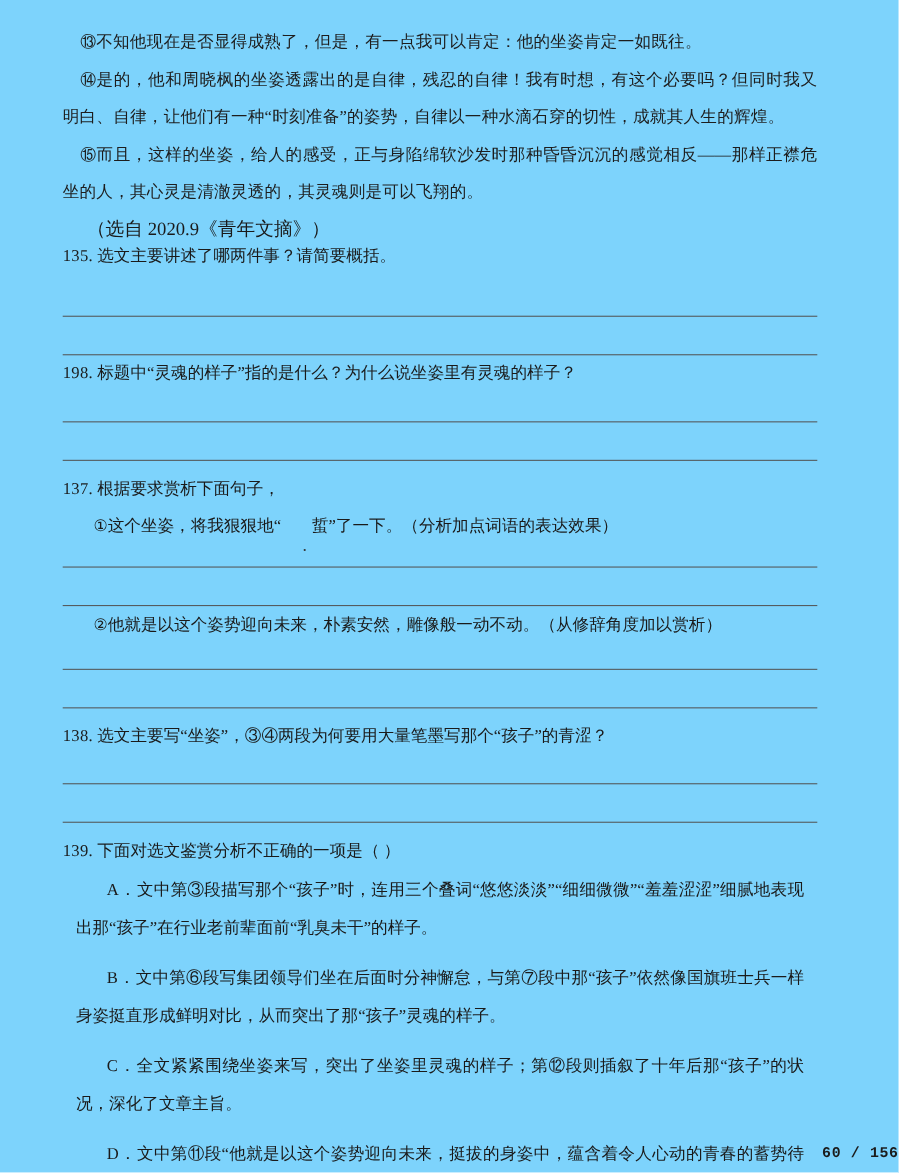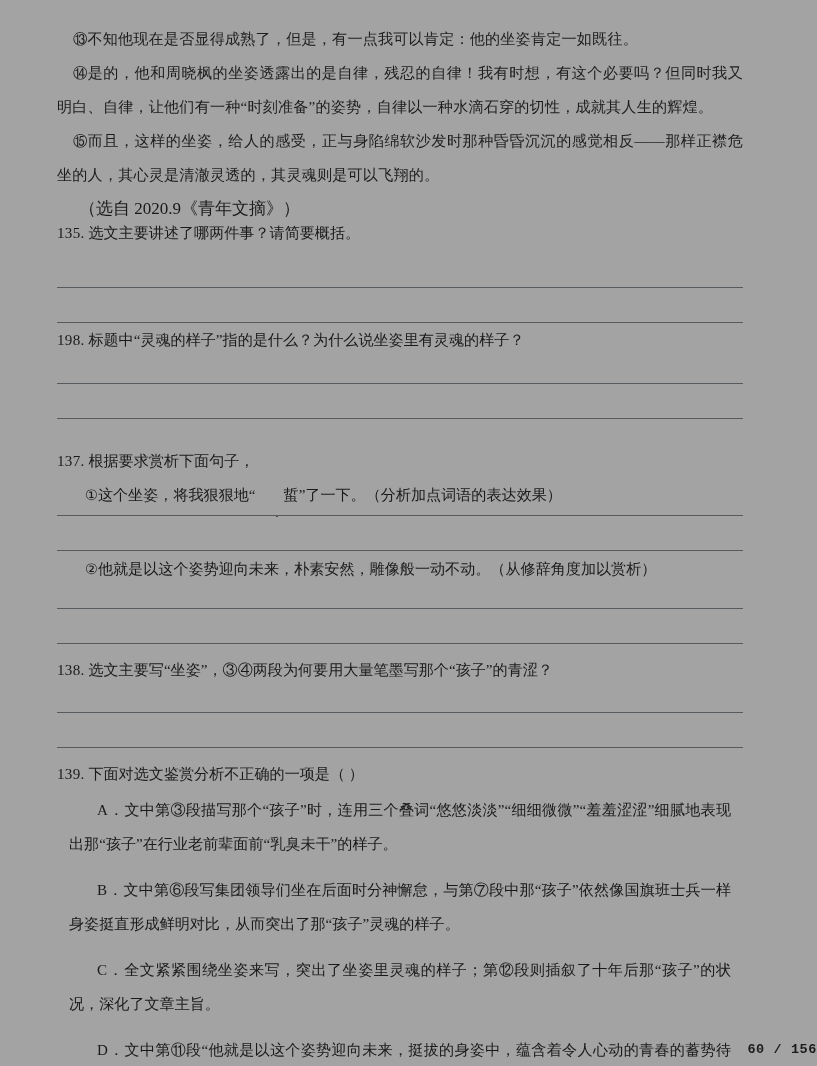--- a/index.html
+++ b/index.html
@@ -9,21 +9,21 @@
   }
   body {
     font-family: "Liberation Serif", "DejaVu Serif", serif;
     color: #1a1a1a;
   }
   #page {
     position: relative;
     width: 817px;
     height: 1066px;
     margin: 0 auto;
-    background: #a3a3a3;
+    background: #7dd3fc;
     overflow: hidden;
   }
   .content {
     position: absolute;
     left: 57px;
     top: 0;
     width: 686px;
   }
 
   
@@ -147,21 +147,21 @@
   </div>
   <div class="ans-line" style="top:287px;"></div>
   <div class="ans-line" style="top:322px;"></div>
 
   <div class="content" style="top:323px;">
     <p class="qline"><span class="qnum">198.</span>&nbsp;<span>标题中“灵魂的样子”指的是什么？为什么说坐姿里有灵魂的样子？</span></p>
   </div>
   <div class="ans-line" style="top:383px;"></div>
   <div class="ans-line" style="top:418px;"></div>
 
-  <div class="content" style="top:444px;">
+  <div class="content" style="top:428px;">
     <p class="qline"><span class="qnum">137.</span>&nbsp;<span>根据要求赏析下面句子，</span></p>
     <p class="sub"><span class="circ">①</span><span>这个坐姿，将我狠狠地“</span><span class="dotchar">蜇</span><span>”了一下。（分析加点词语的表达效果）</span></p>
   </div>
   <div class="ans-line" style="top:515px;"></div>
   <div class="ans-line" style="top:550px;"></div>
 
   <div class="content" style="top:552px;">
     <p class="sub"><span class="circ">②</span><span>他就是以这个姿势迎向未来，朴素安然，雕像般一动不动。（从修辞角度加以赏析）</span></p>
   </div>
   <div class="ans-line" style="top:608px;"></div>

